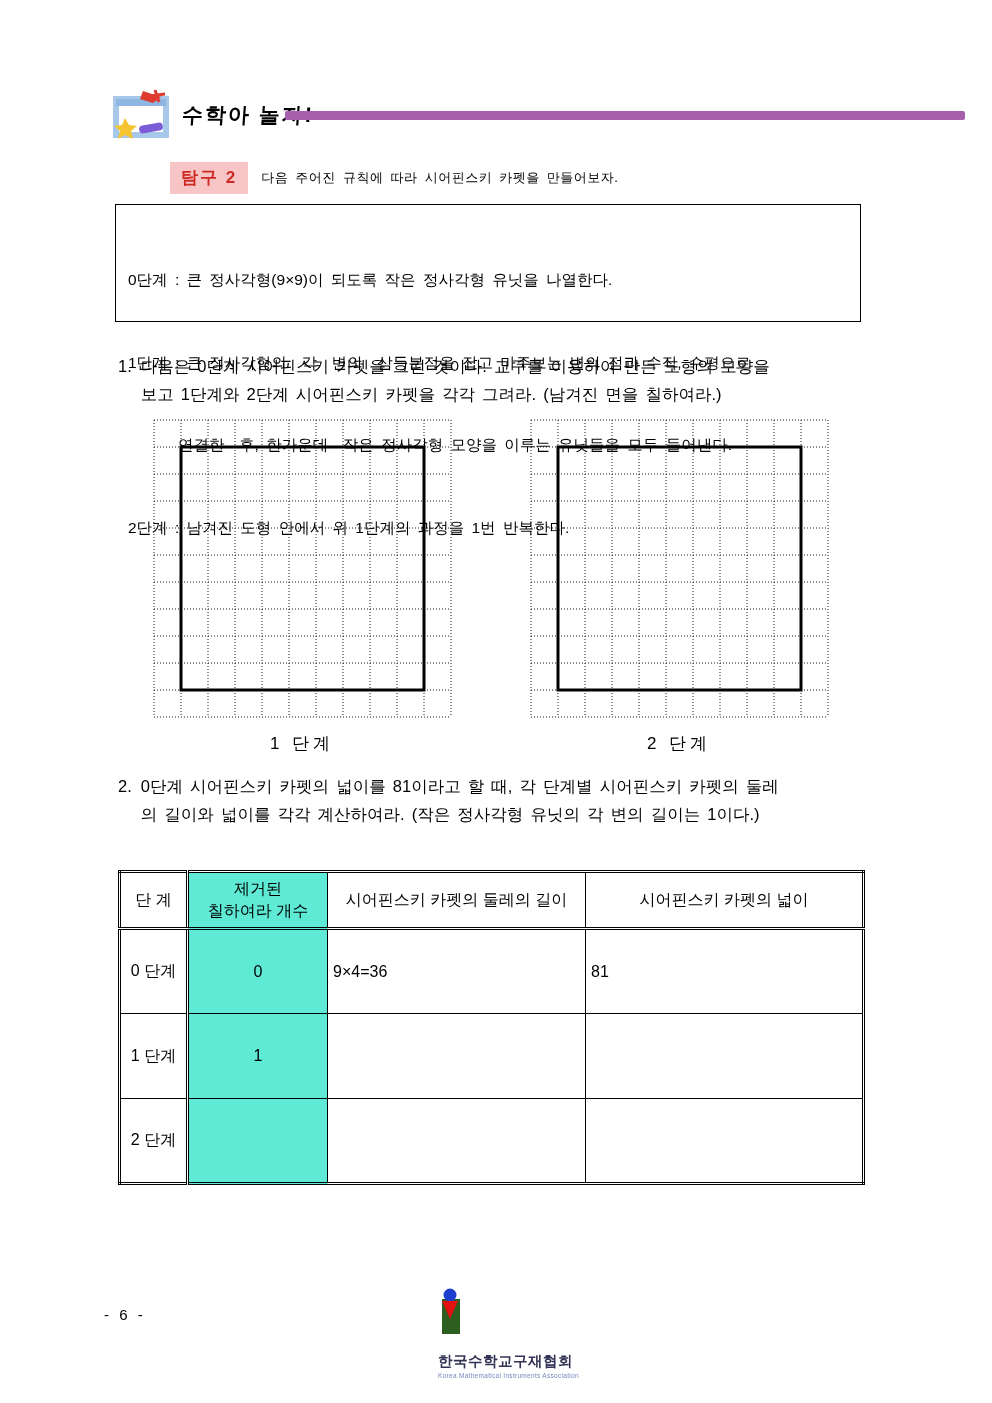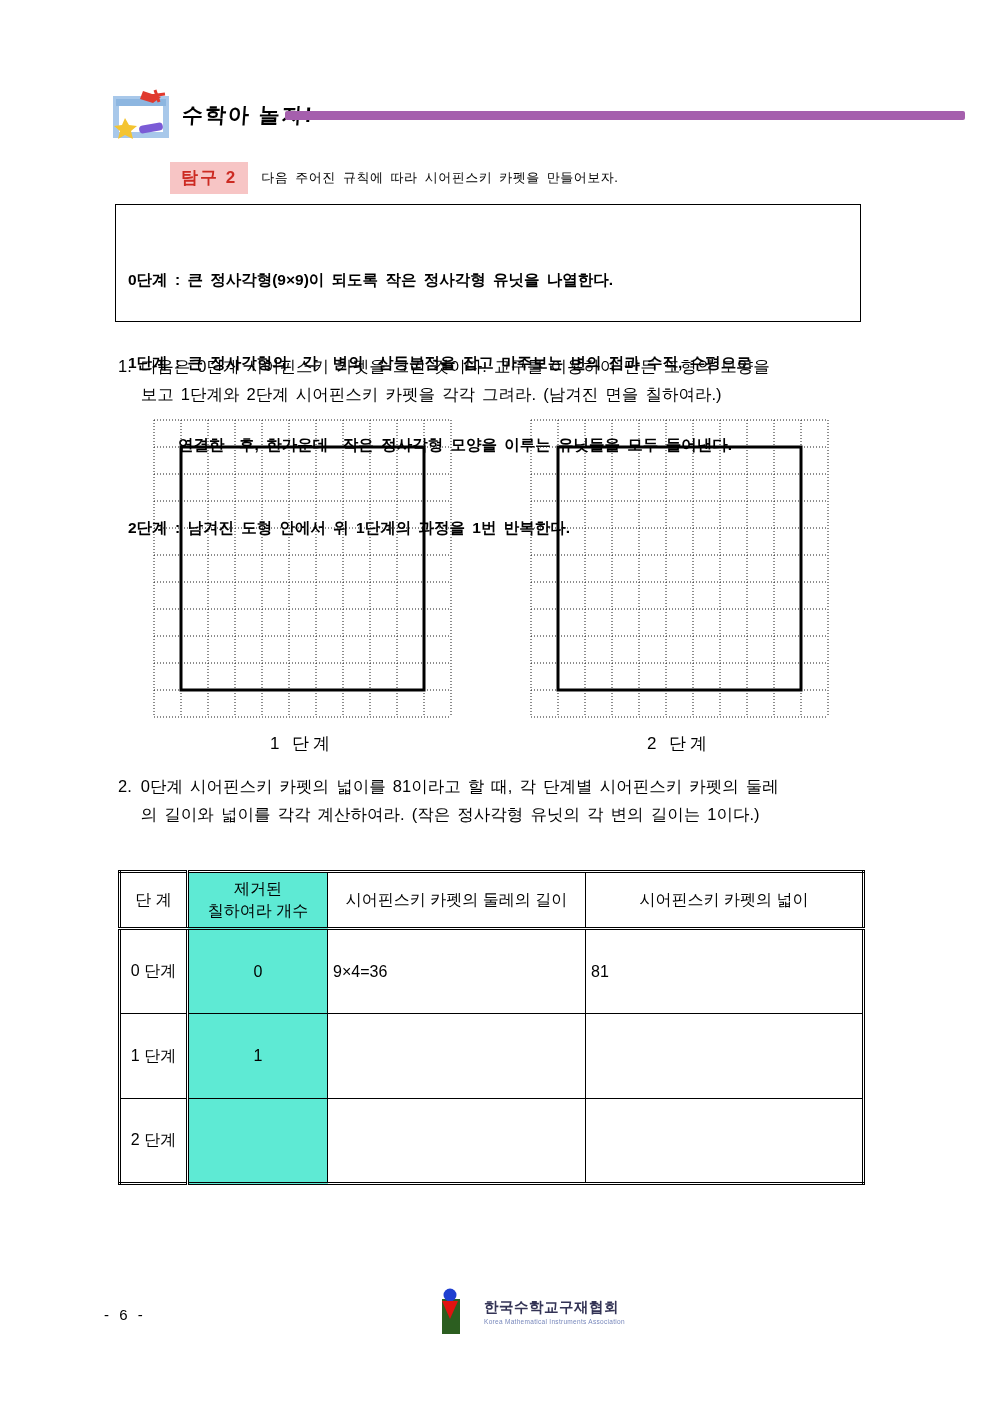--- a/index.html
+++ b/index.html
@@ -29,21 +29,21 @@
     background:#f7c5c5; color:#cc2a22;
     font-size:17px; font-weight:700; letter-spacing:2px;
     padding:4px 11px 5px 11px;
   }
   .explore-prompt { font-size:13px; letter-spacing:0.5px; word-spacing:3px; }
 
   
   .rules-box {
     position:absolute; left:115px; top:204px; width:746px; height:118px;
     border:1px solid #000; padding:6px 12px 0 12px;
-    font-size:15.5px; line-height:27.5px; word-spacing:3px; white-space:pre-wrap;font-weight:bold;
+    font-size:15.5px; line-height:27.5px; word-spacing:3px; white-space:pre-wrap;
   }
   .rules-line.indent { padding-left:50px; }
 
   
   .question { position:absolute; left:118px; width:760px; display:flex; gap:9px;
     font-size:16.5px; line-height:28px; word-spacing:2.5px; }
   .q1 { top:352px; }
   .q2 { top:772px; }
   .q-number { flex:0 0 auto; }
 
@@ -68,21 +68,21 @@
   .col-stage   { width:68px;  text-align:center; }
   .col-removed { width:140px; text-align:center; background:#5eead4;
                  border-left:3px double #000 !important; }
   .col-perim   { width:258px; }
   .col-area    { width:278px; }
   .answer-table thead th { font-weight:400; text-align:center; border-bottom:3px double #000; line-height:22px; }
   .answer-table td.col-perim, .answer-table td.col-area { text-align:left; padding-left:5px;margin-left:8px; }
   .answer-table thead th.col-perim, .answer-table thead th.col-area { text-align:center; padding-left:0; }
 
   
-  .footer-brand { position:absolute; left:438px; top:1288px; display:flex; align-items:flex-start; gap:20px; }
+  .footer-brand { position:absolute; left:438px; top:1288px; display:flex; align-items:flex-start; gap:0;flex-direction:column; }
   .footer-texts { padding-top:10px; }
   .footer-org { font-size:14.5px; font-weight:700; color:#333355; letter-spacing:0.5px; }
   .footer-sub { font-size:6.5px; color:#7787bb; margin-top:1px; letter-spacing:0.3px; }
   .page-number { position:absolute; left:104px; top:1306px; font-size:15px; letter-spacing:3px; }
 </style>
 </head>
 <body>
 
 <div class="page">
 

